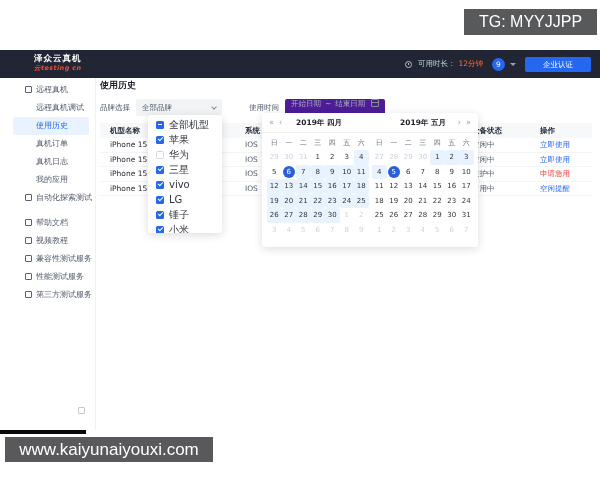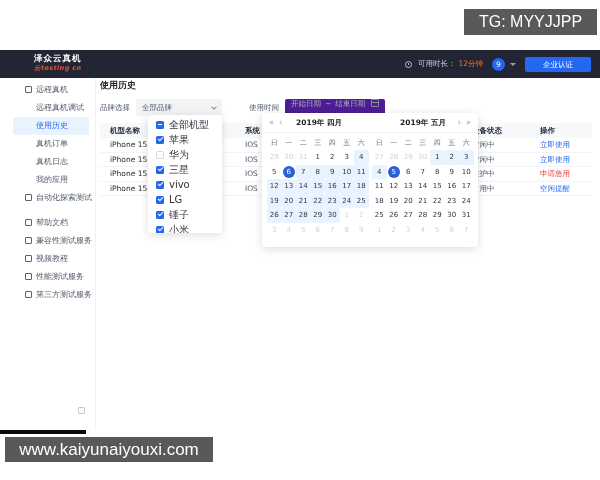--- a/index.html
+++ b/index.html
@@ -157,25 +157,25 @@
         <div class="side-item">
           <span class="side-icon"></span>
           <span class="side-label">自动化探索测试</span>
         </div>
         <div class="side-item gap">
           <span class="side-icon"></span>
           <span class="side-label">帮助文档</span>
         </div>
         <div class="side-item">
           <span class="side-icon"></span>
+          <span class="side-label">视频教程</span>
+        </div>
+        <div class="side-item">
+          <span class="side-icon"></span>
           <span class="side-label">兼容性测试服务</span>
-        </div>
-        <div class="side-item">
-          <span class="side-icon"></span>
-          <span class="side-label">视频教程</span>
         </div>
         <div class="side-item">
           <span class="side-icon"></span>
           <span class="side-label">性能测试服务</span>
         </div>
         <div class="side-item">
           <span class="side-icon"></span>
           <span class="side-label">第三方测试服务</span>
         </div>
       </div>

